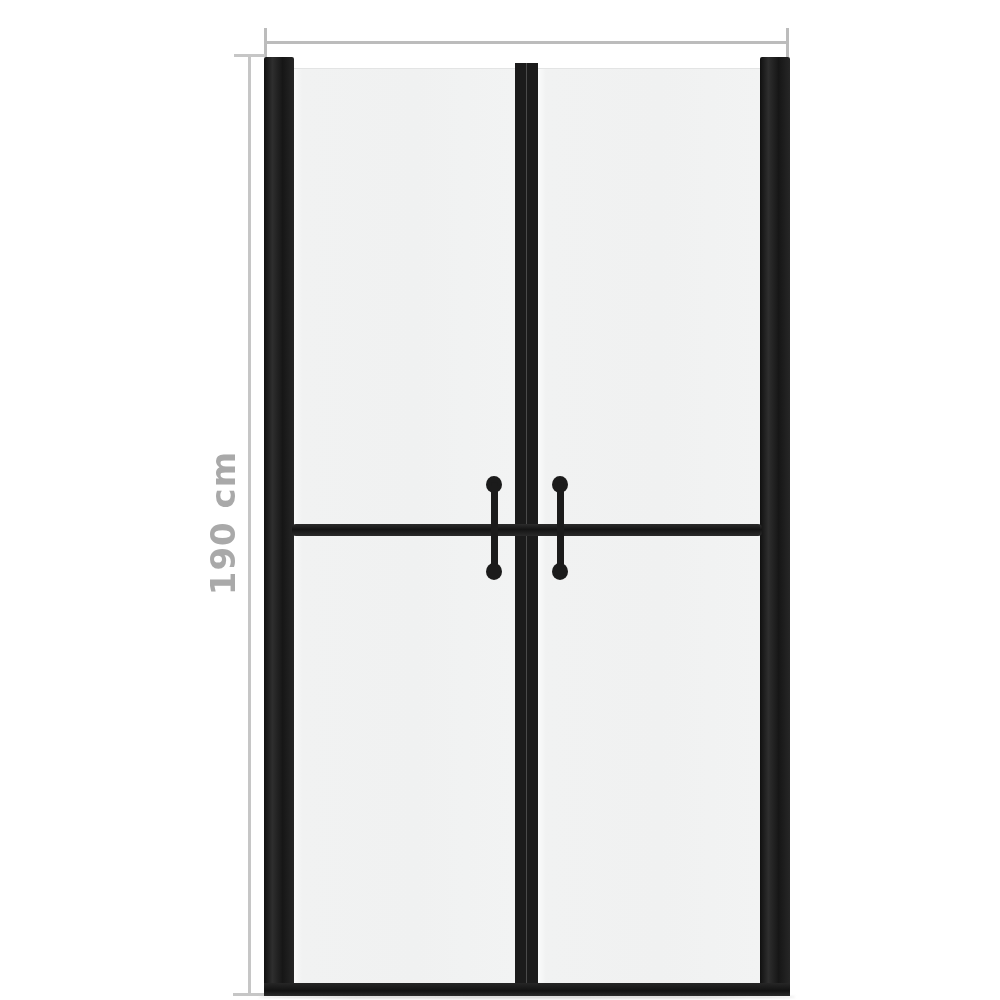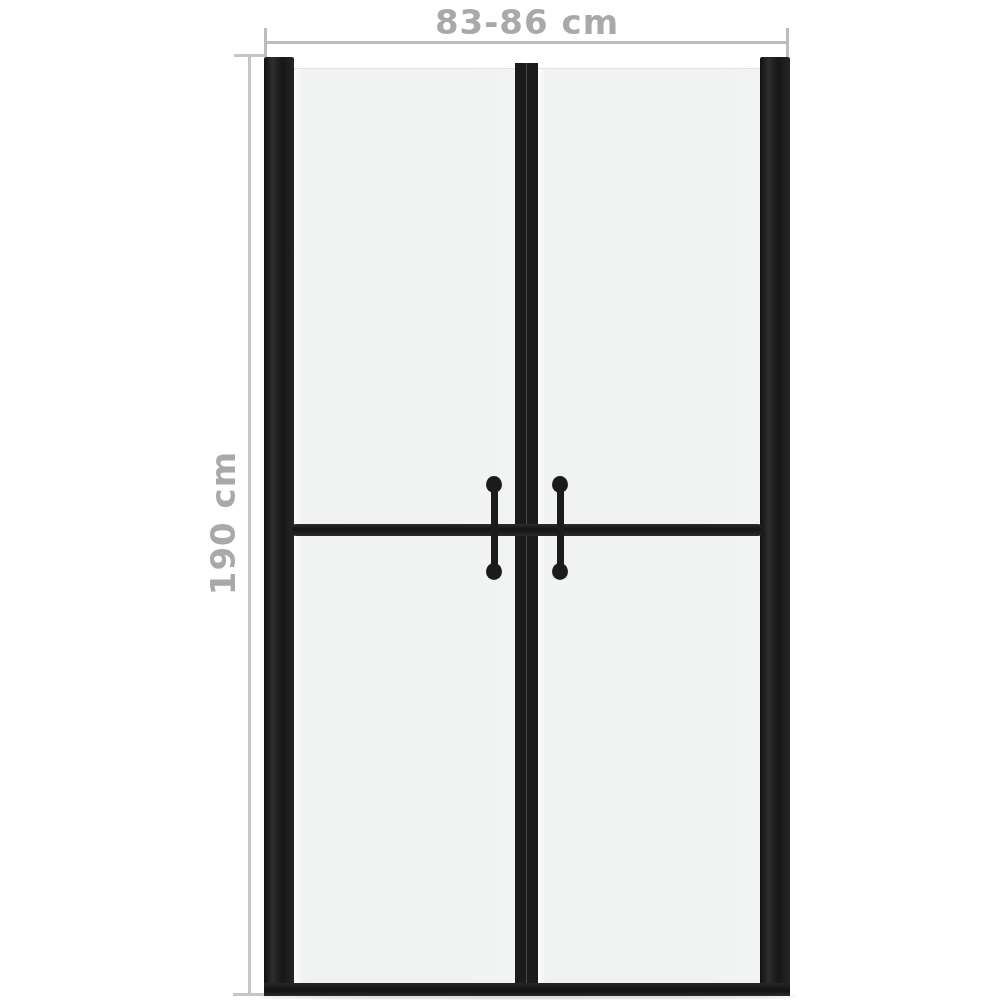--- a/index.html
+++ b/index.html
@@ -141,21 +141,20 @@
     border-radius: 50%;
   }
   .handle .knob-top { top: 0; }
   .handle .knob-bottom { bottom: 0; }
 </style>
 </head>
 <body>
 
 <div class="canvas">
 
-  <div class="dim-label width-label">83-86 cm</div>
   <div class="dim-line h-line"></div>
   <div class="dim-tick tick-top-left"></div>
   <div class="dim-tick tick-top-right"></div>
 
   <div class="dim-label height-label">190 cm</div>
   <div class="dim-line v-line"></div>
   <div class="dim-tick tick-left-top"></div>
   <div class="dim-tick tick-left-bottom"></div>
 
   <div class="floor-shadow"></div>

